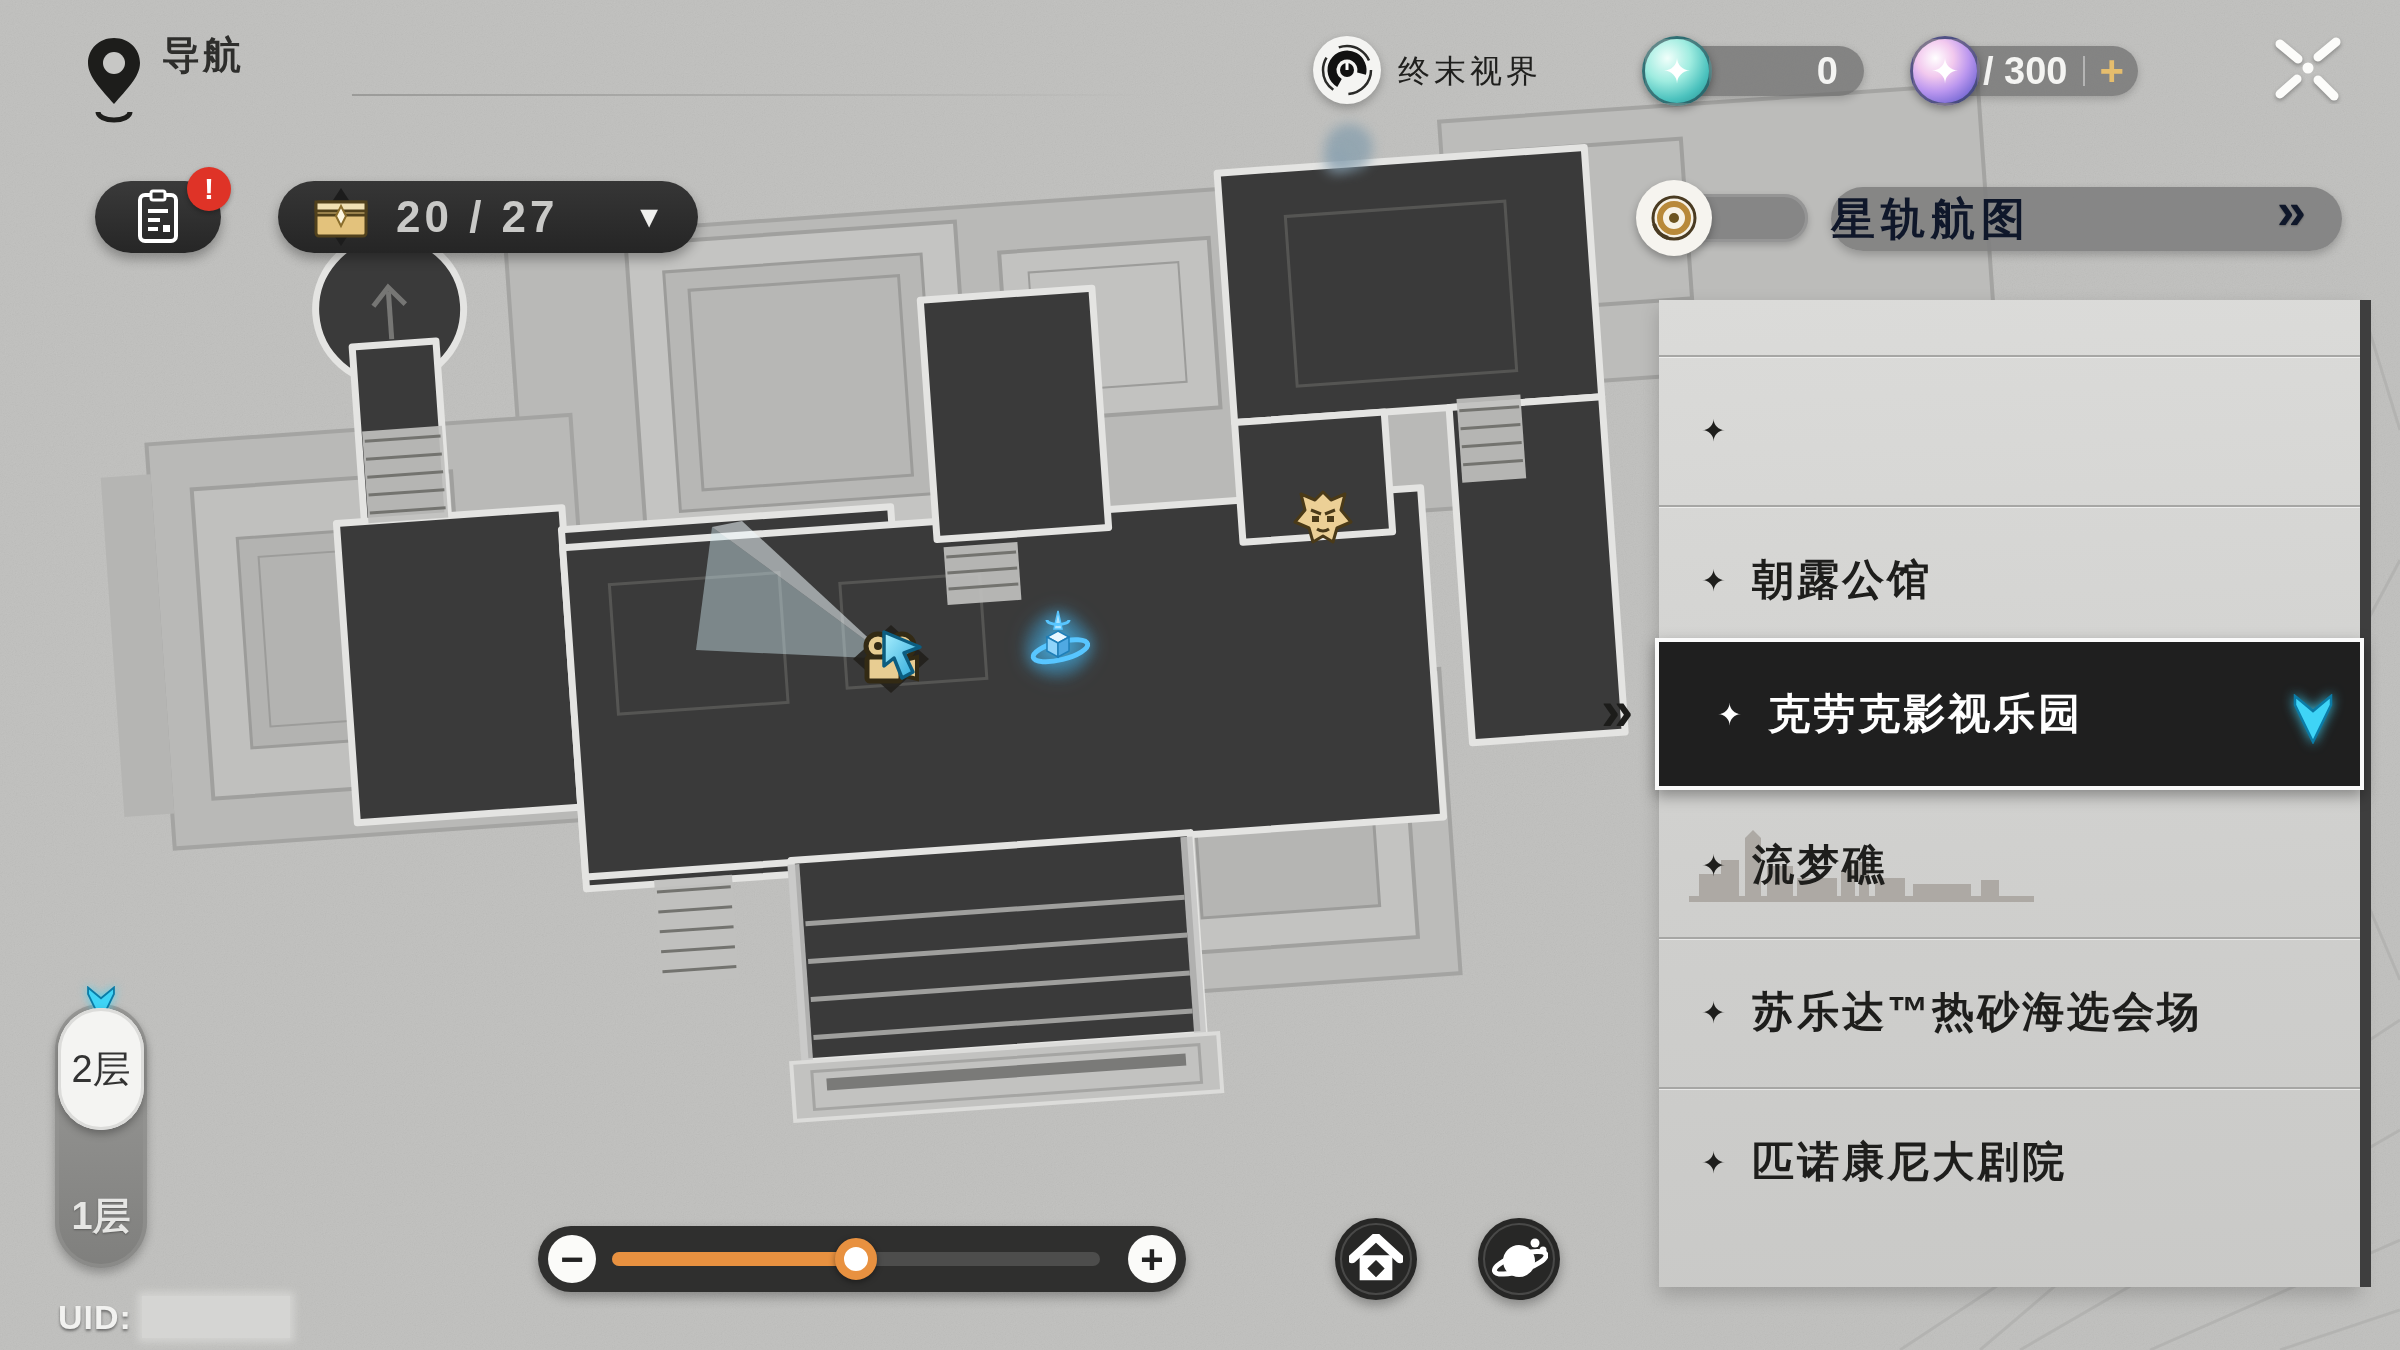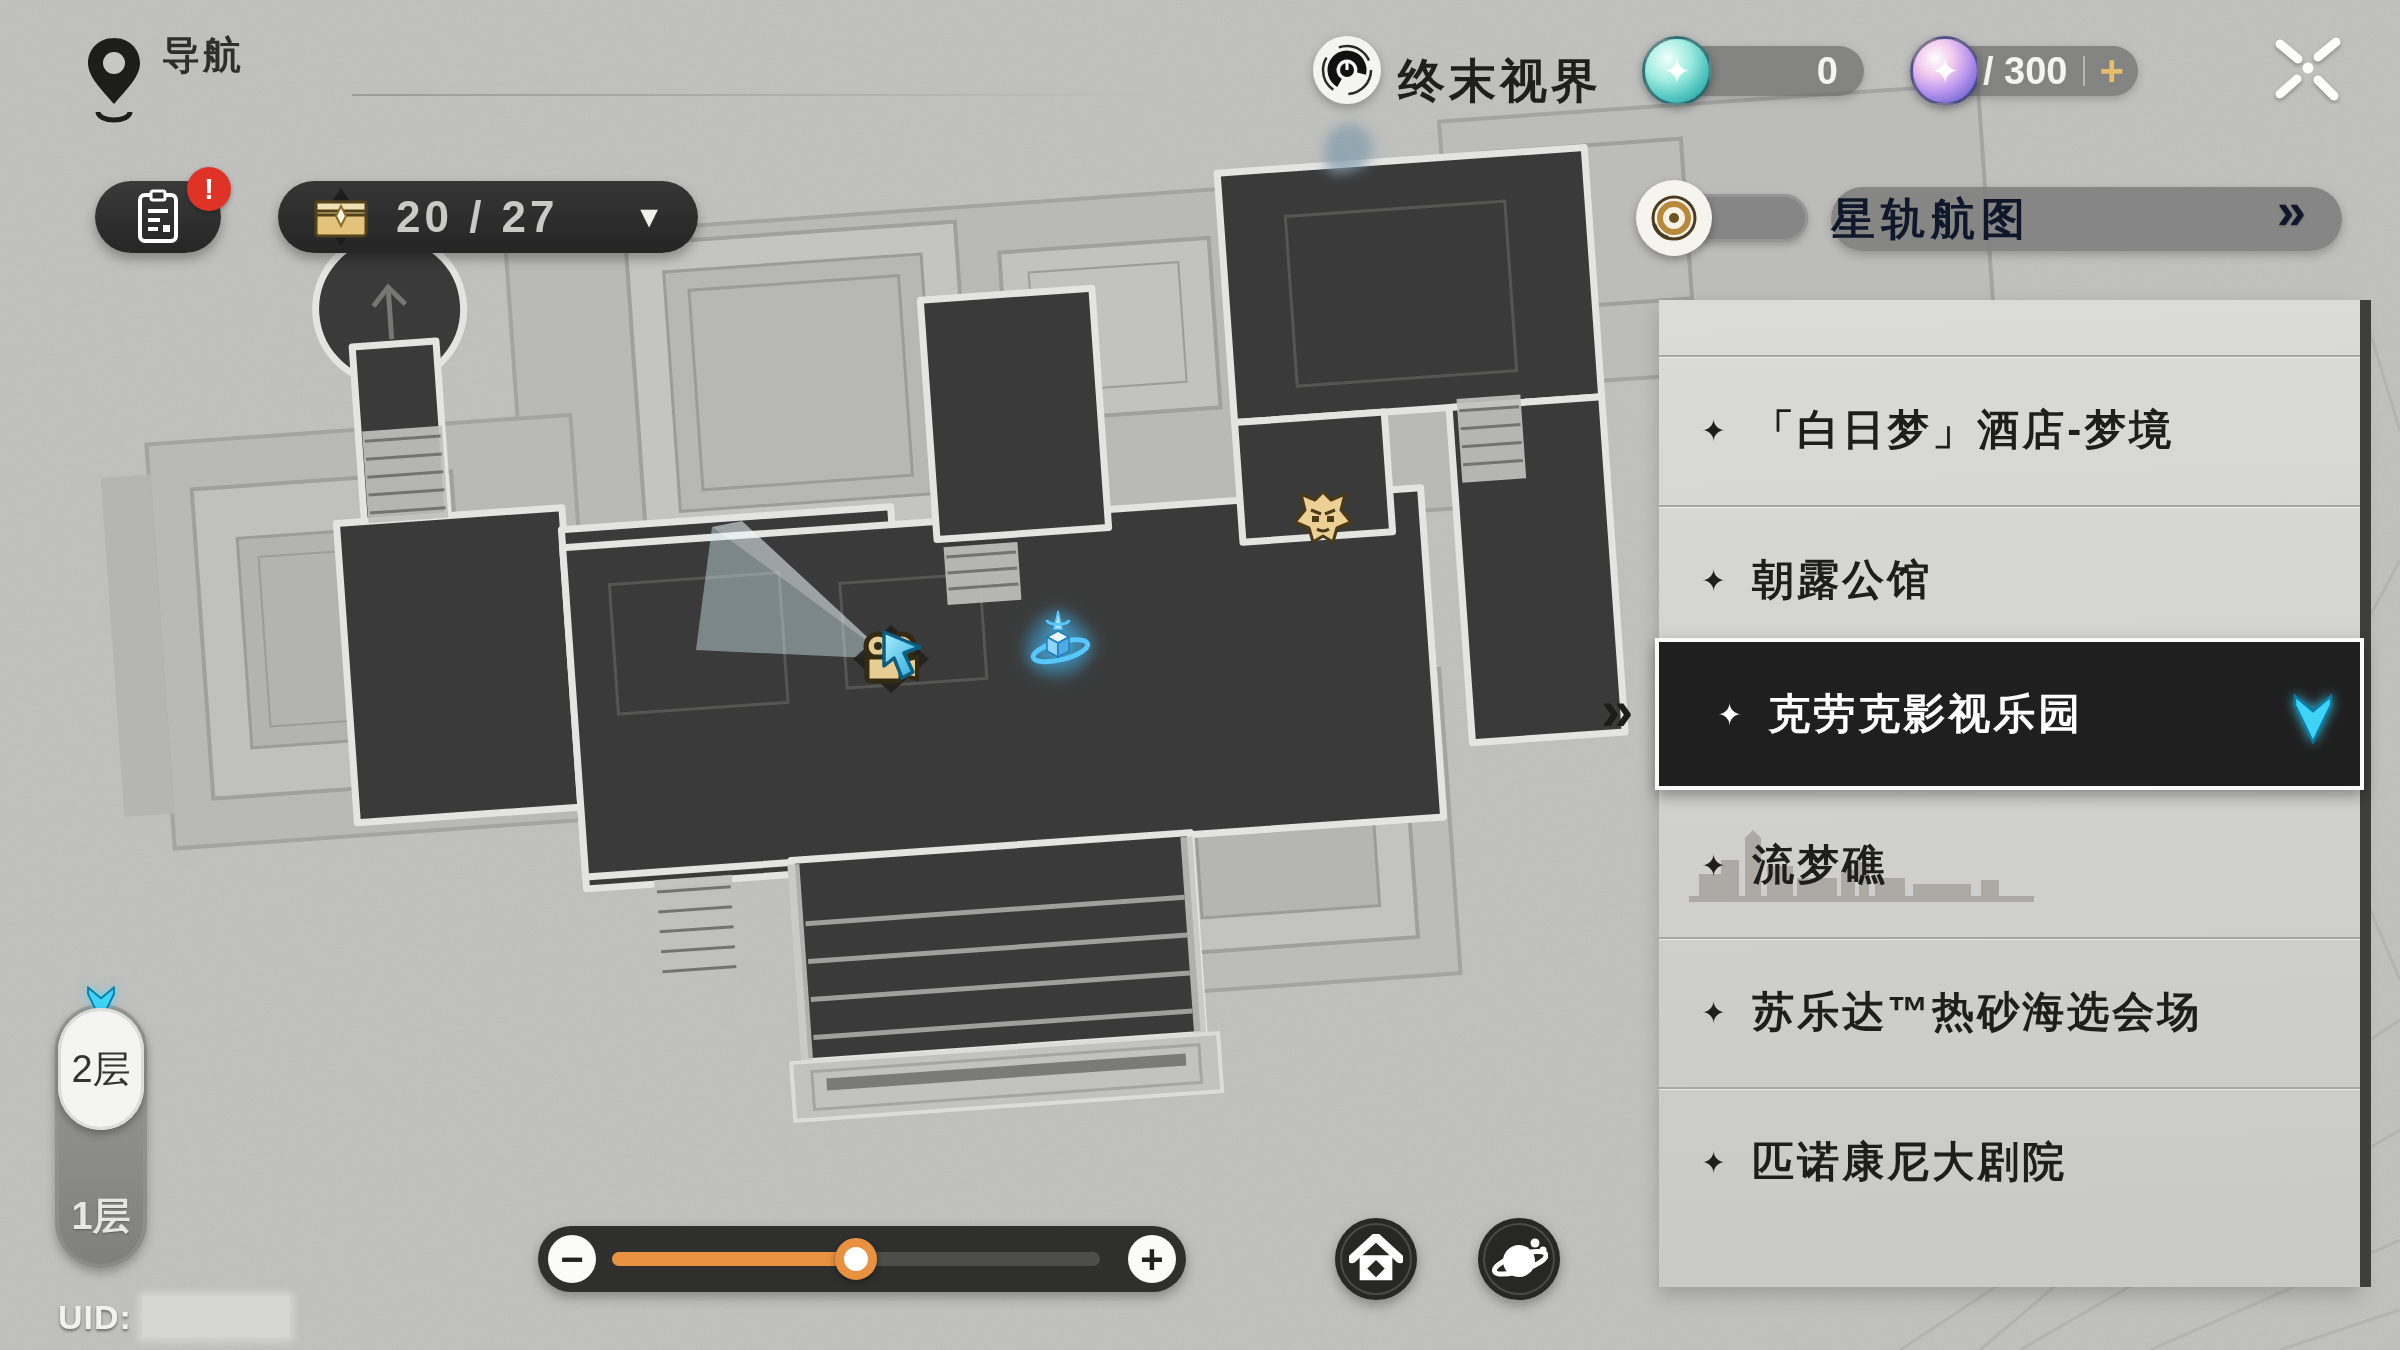--- a/index.html
+++ b/index.html
@@ -10,21 +10,21 @@
   .abs{position:absolute;}
 
   
   .nav-pin{left:86px;top:36px;width:56px;height:92px;}
   .nav-label{left:162px;top:30px;font-size:38px;color:#2e2e2c;font-weight:700;letter-spacing:3px;}
   .loc-name{left:162px;top:76px;font-size:50px;color:#3a3a38;font-weight:700;letter-spacing:4px;}
   .hdr-line{left:352px;top:94px;width:800px;height:2px;background:linear-gradient(90deg,#9b9b99,rgba(155,155,153,0));}
 
   .terminal-btn{left:1313px;top:36px;width:68px;height:68px;border-radius:50%;
     background:#f4f4f2;box-shadow:0 4px 10px rgba(0,0,0,.25);display:flex;align-items:center;justify-content:center;}
-  .terminal-label{left:1398px;top:50px;font-size:47px;color:#1f1f1d;font-weight:700;letter-spacing:4px;text-align:right;}
+  .terminal-label{left:1398px;top:50px;font-size:32px;color:#1f1f1d;font-weight:400;letter-spacing:4px;text-align:right;}
 
   .cur-pill{top:46px;height:50px;border-radius:26px;background:rgba(108,108,108,.72);
     box-shadow:0 3px 8px rgba(0,0,0,.18);display:flex;align-items:center;}
   .cur-pill .val{color:#f4f4f2;font-weight:700;font-size:38px;}
   .gem{position:absolute;top:-10px;left:-14px;width:70px;height:70px;border-radius:50%;
     box-shadow:0 3px 8px rgba(0,0,0,.35);display:flex;align-items:center;justify-content:center;
     color:#fff;font-size:34px;border:3px solid rgba(30,50,60,.55);}
   .gem-teal{background:radial-gradient(circle at 35% 30%,#f1fffb,#9fece0 38%,#4cc2be 68%,#1f8a8c);}
   .gem-purple{background:radial-gradient(circle at 35% 30%,#ffffff,#f2c9ee 30%,#bb97ef 55%,#7f6fd8 78%,#584ca8);}
   .cur1{left:1656px;width:208px;justify-content:flex-end;padding-right:26px;}
@@ -358,21 +358,20 @@
   </div>
 
   <div class="abs panel">
     <div class="divider" style="top:55px"></div>
     <div class="divider" style="top:205px"></div>
     <div class="divider" style="top:637px"></div>
     <div class="divider" style="top:787px"></div>
 
     <div class="row" style="top:55px">
       <span class="bullet">✦</span>
-      <span class="lbl">「白日梦」酒店-梦境</span>
     </div>
     <div class="row" style="top:205px">
       <span class="bullet">✦</span>
       <span class="lbl">朝露公馆</span>
     </div>
 
     <div class="row row-sel" style="top:338px">
       <span class="ptr">»</span>
       <span class="bullet">✦</span>
       <span class="lbl">克劳克影视乐园</span>

